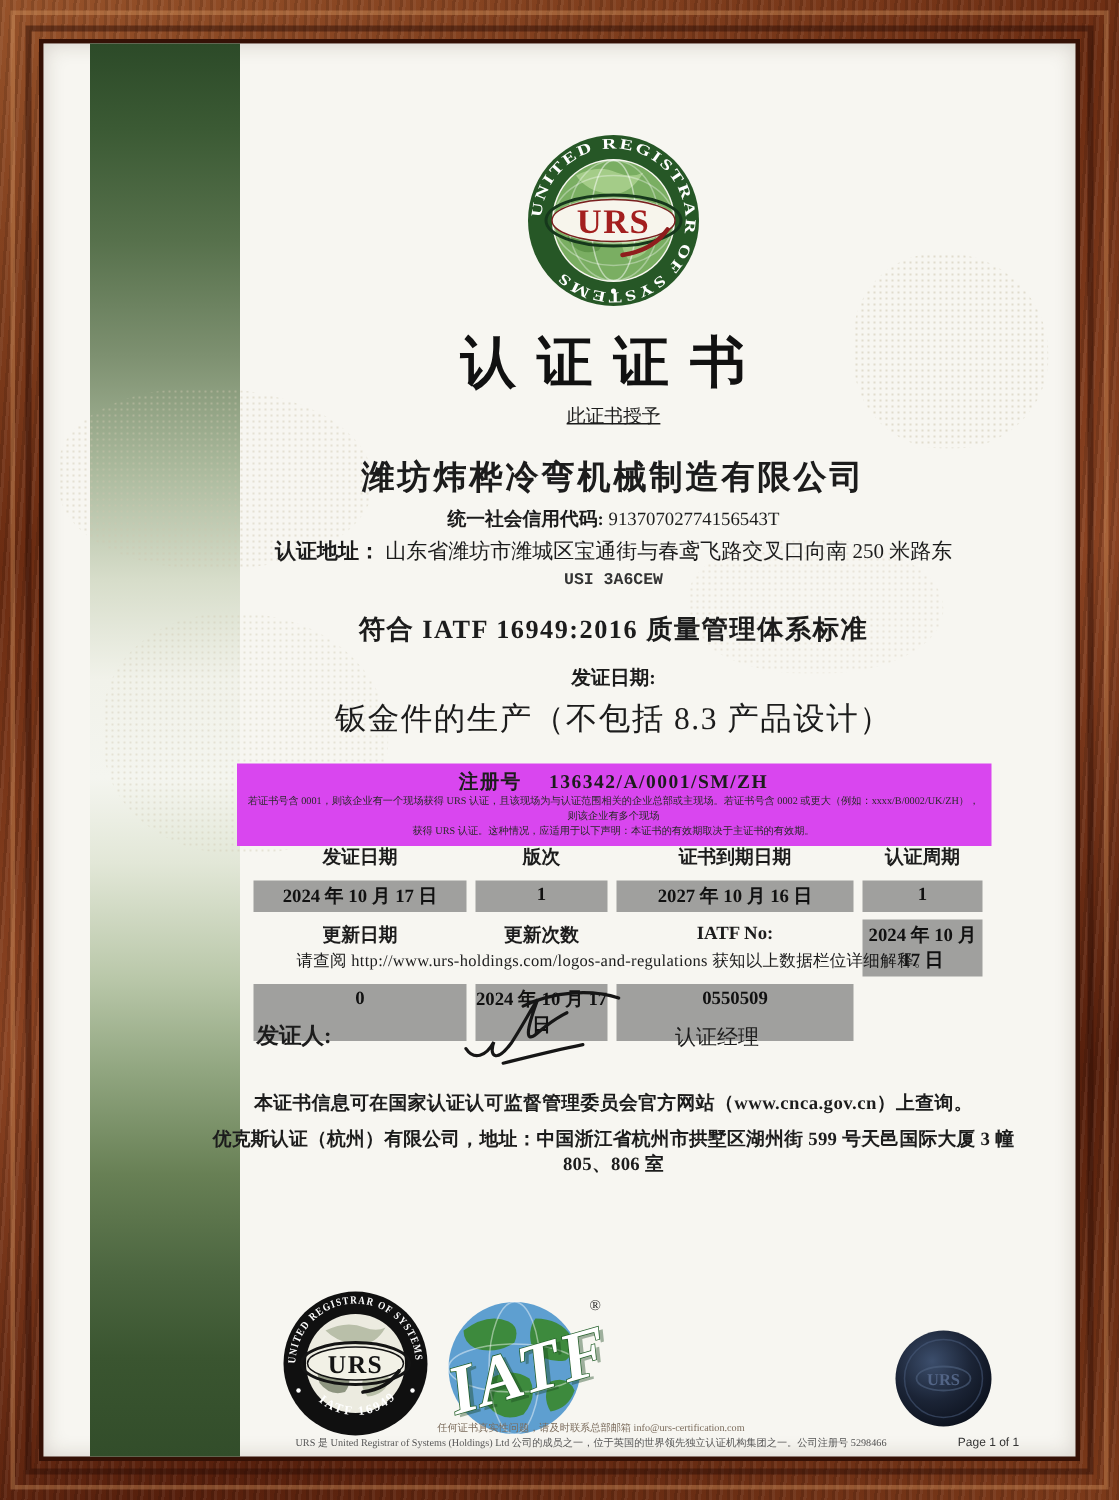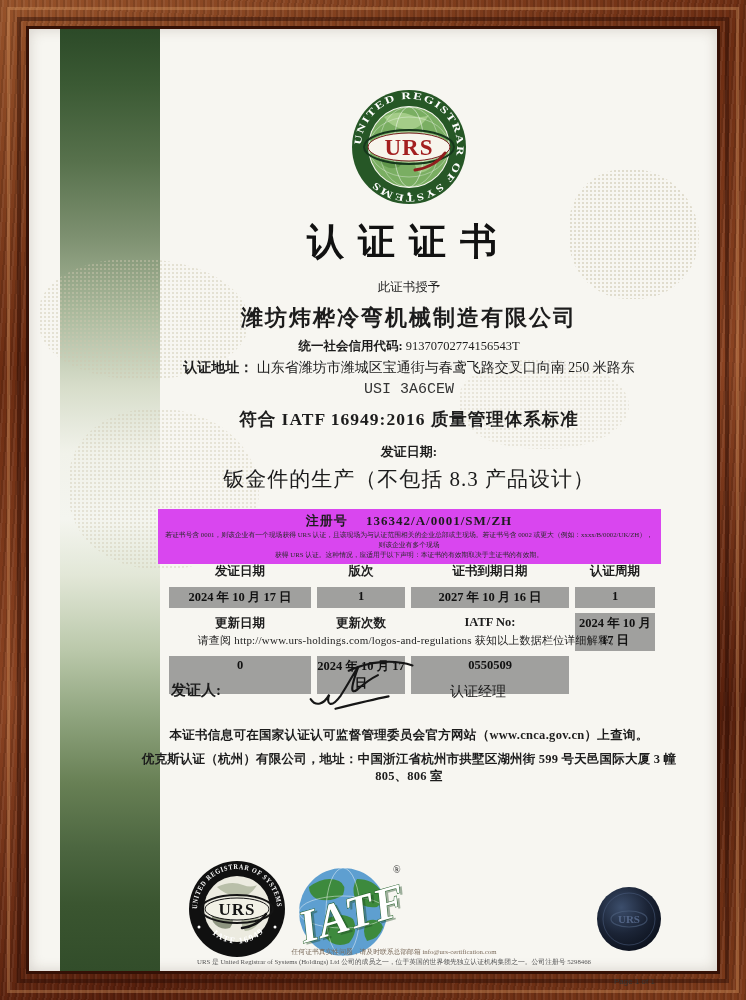--- a/index.html
+++ b/index.html
@@ -27,21 +27,21 @@
   
   .content{position:absolute;left:118px;top:0;width:524px;text-align:center;}
   .abs{position:absolute;left:0;width:100%;}
   .title{font-size:37px;font-weight:bold;letter-spacing:14px;color:#111;}
   .small{font-size:12.5px;}
   .company{font-size:22px;font-weight:bold;letter-spacing:2px;}
   .codeline{font-size:12.5px;}
   .codeline .lbl{font-weight:bold;}
   .addr{font-size:14px;}
   .addr .lbl{font-weight:bold;}
-  .usi{font-size:15px;font-family:"Liberation Mono","DejaVu Sans Mono",monospace;color:#333;}
+  .usi{font-size:11px;font-family:"Liberation Mono","DejaVu Sans Mono",monospace;color:#333;font-weight:bold;}
   .standard{font-size:17.5px;font-weight:bold;letter-spacing:1px;}
   .scopelbl{font-size:13px;font-weight:bold;}
   .scope{font-size:21px;letter-spacing:1px;}
   .regblock{background:#d946ef;padding:3px 6px 4px;width:100%;}
   .regline{font-size:13px;font-weight:bold;letter-spacing:1px;}
   .regline .num{font-family:"Liberation Serif",serif;margin-left:14px;}
   .fine{font-size:6.8px;line-height:1.45;color:#2a2a2a;}
   .ctable{display:grid;grid-template-columns:142px 88px 158px 80px;column-gap:6px;row-gap:5px;
           width:480px;margin:0 auto;}
   .ctable .hd{font-size:12.5px;font-weight:bold;padding:2px 0;}
@@ -49,21 +49,21 @@
   .urlnote{font-size:11px;letter-spacing:.2px;}
   .sigrow{position:absolute;height:70px;}
   .siglbl{position:absolute;left:24px;top:22px;font-size:15px;font-weight:bold;}
   .sig{position:absolute;left:150px;top:-6px;}
   .sigtitle{position:absolute;left:303px;top:24px;font-size:14px;}
   .cnca{font-size:12.5px;font-weight:bold;letter-spacing:.3px;}
   .issuerco{font-size:12.5px;font-weight:bold;letter-spacing:.2px;}
   .footer{position:absolute;left:150px;top:918px;width:430px;text-align:center;}
   .f1{font-size:6.8px;color:#7a6a5a;}
   .f2{font-size:6.8px;color:#555;}
-  .pagenum{position:absolute;left:585px;top:948px;width:90px;text-align:left;font-size:8px;color:#333;
+  .pagenum{position:absolute;left:585px;top:928px;width:90px;text-align:center;font-size:8px;color:#333;
            font-family:"Liberation Sans","DejaVu Sans",sans-serif;}
   .logo-main{position:absolute;left:0;width:100%;display:flex;justify-content:center;}
   .seal-bw{position:absolute;left:158px;top:830px;}
   .iatf{position:absolute;left:258px;top:828px;}
   .emboss{position:absolute;left:566px;top:856px;}
   svg text{font-family:"Liberation Serif","DejaVu Serif",serif;}
 </style>
 </head>
 <body>
 
@@ -103,21 +103,21 @@
           <ellipse cx="60" cy="60" rx="30" ry="40" fill="none" stroke="rgba(255,255,255,.35)" stroke-width="1"></ellipse>
           <ellipse cx="60" cy="60" rx="45" ry="17" fill="none" stroke="#16381c" stroke-width="2"></ellipse>
           <ellipse cx="60" cy="60" rx="41" ry="14" fill="#f7f5ec" stroke="#7a1f1f" stroke-width="1"></ellipse>
           <path d="M 96,66 Q 86,80 66,83" fill="none" stroke="#8f1d1d" stroke-width="3" stroke-linecap="round"></path>
           <text x="60" y="68" text-anchor="middle" font-size="23" font-weight="bold" fill="#a31f1f" letter-spacing="1">URS</text>
         </svg>
       </div>
 
       <div class="abs title" style="top:188px;">认证证书</div>
 
-      <div class="abs small" style="top:250px;">此证书授予</div>
+      <div class="abs small" style="top:240px;text-decoration:underline;">此证书授予</div>
 
       <div class="abs company" style="top:274px;">潍坊炜桦冷弯机械制造有限公司</div>
 
       <div class="abs codeline" style="top:309px;">
         <span class="lbl">统一社会信用代码:</span>
         <span>91370702774156543T</span>
       </div>
 
       <div class="abs addr" style="top:330px;">
         <span class="lbl">认证地址：</span>

